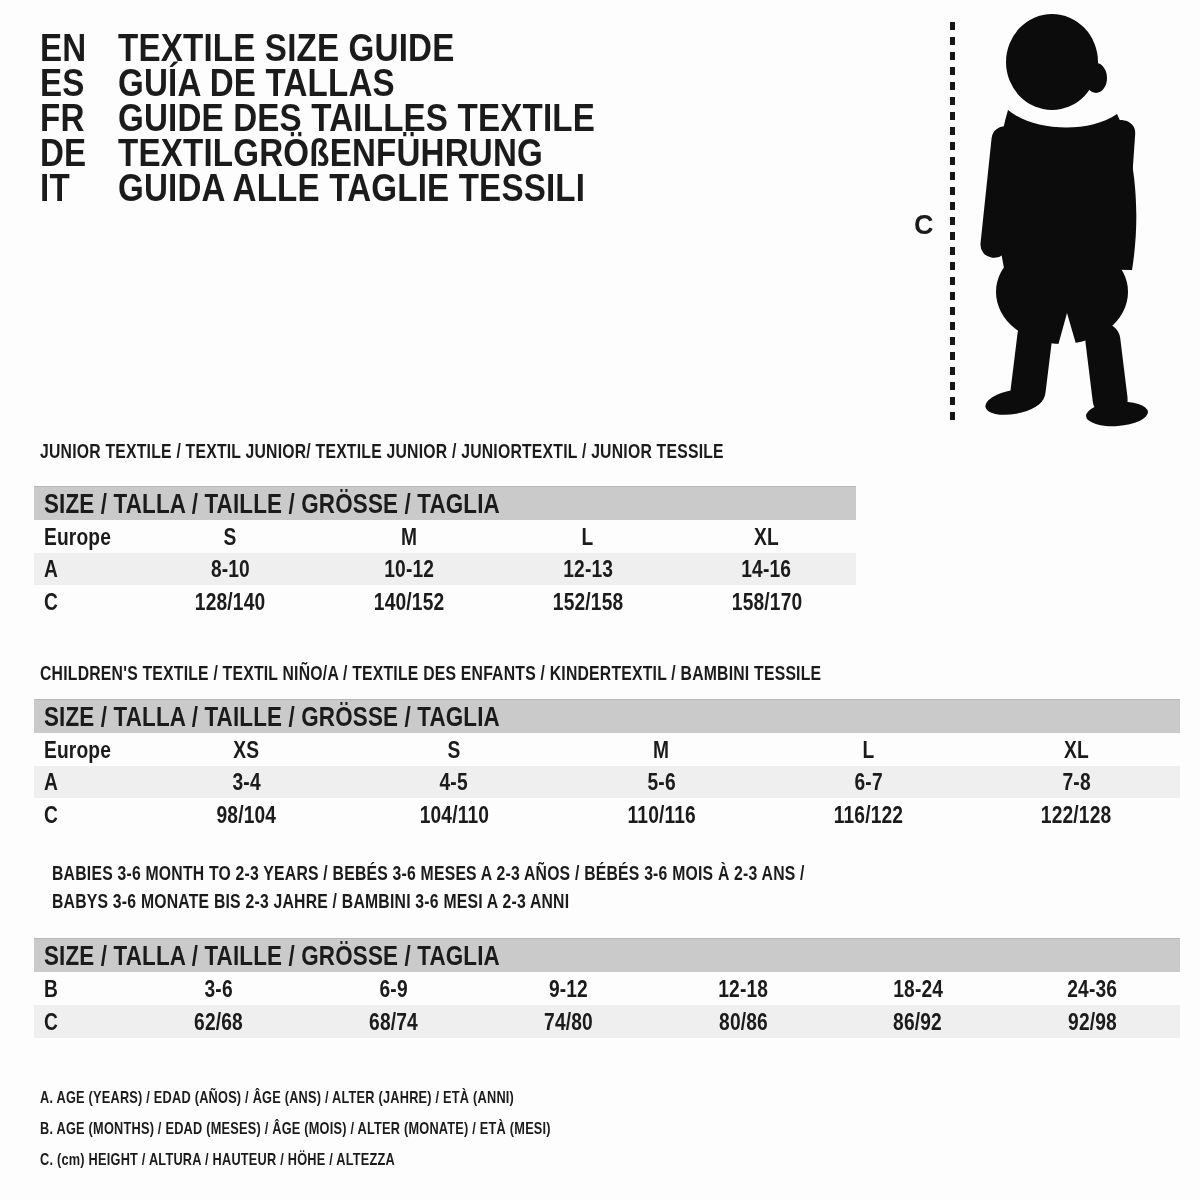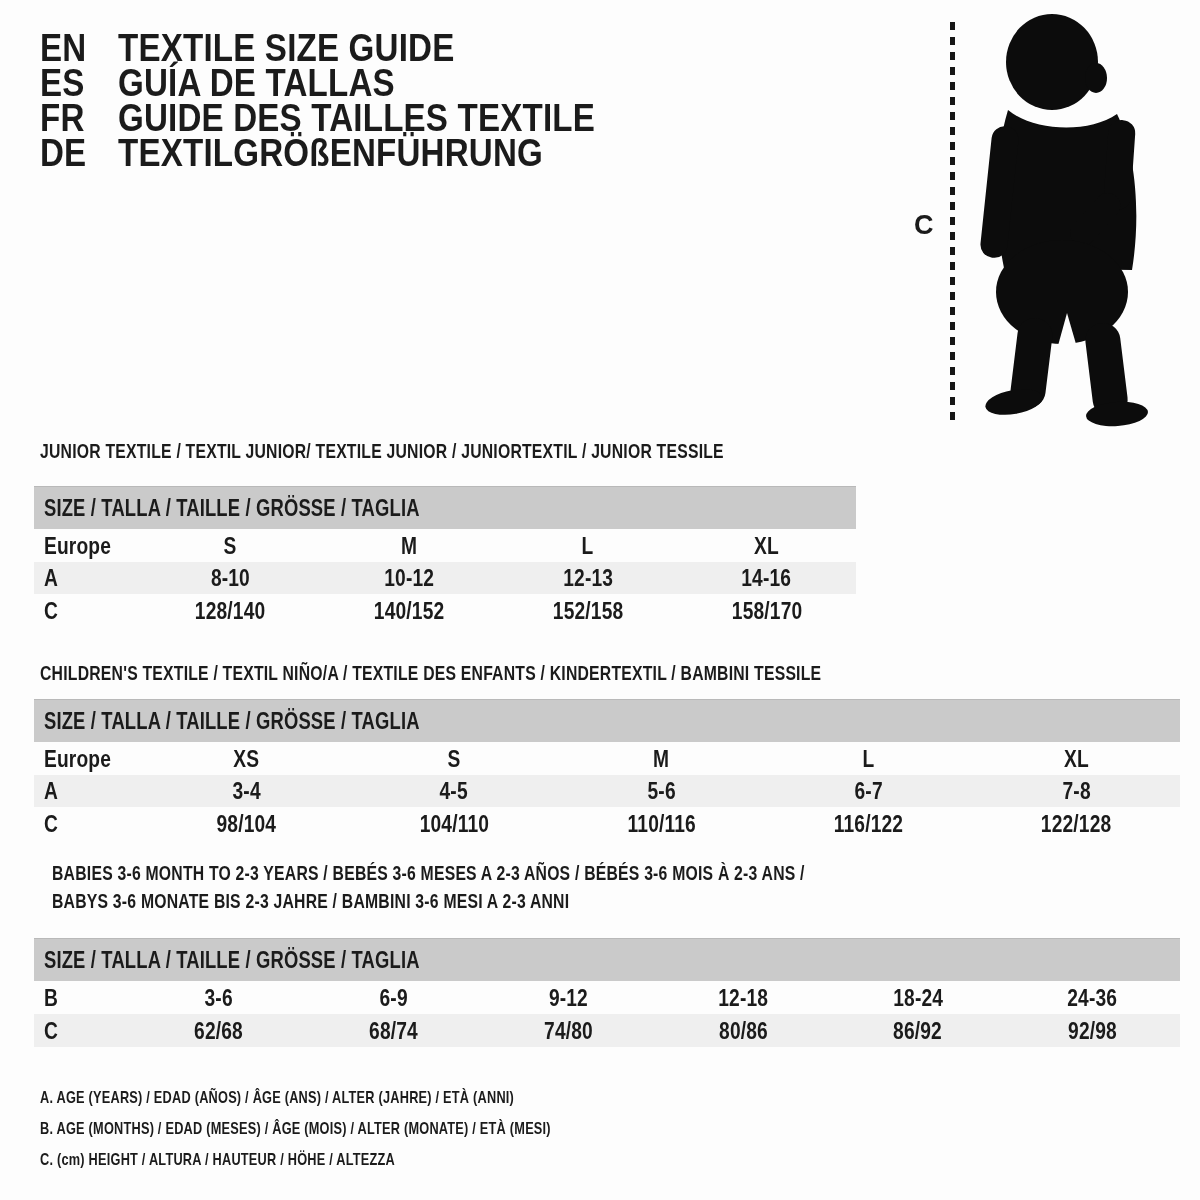--- a/index.html
+++ b/index.html
@@ -23,22 +23,22 @@
   
   .figure{left:910px;top:8px;width:270px;height:425px;}
   .dim-label{position:absolute;left:4px;top:202px;font-size:27px;font-weight:700;}
   .dim-line{position:absolute;left:40px;top:14px;width:5px;height:402px;
     background:repeating-linear-gradient(to bottom,#161616 0 8px,transparent 8px 15px);}
   .sil{position:absolute;left:64px;top:2px;}
 
   
   .sec-title{font-size:21px;font-weight:700;line-height:25px;}
   
-  .sizebar{height:43px;background:#cacaca;display:flex;align-items:center;
-    font-size:23px;font-weight:700;padding-left:10px;box-sizing:border-box;border-top:1px solid #b9b9b9;}
+  .sizebar{height:34px;background:#cacaca;display:flex;align-items:center;
+    font-size:28px;font-weight:700;padding-left:10px;box-sizing:border-box;border-top:1px solid #b9b9b9;}
   .trow{display:grid;align-items:center;font-size:24px;}
   .trow.h33{height:33px;} .trow.h32{height:32px;}
   .trow .cell{text-align:center;font-weight:700;}
   .trow .cell.first{text-align:left;padding-left:10px;font-weight:700;}
   .stripe{background:#efefef;}
   .t1{grid-template-columns:13% 21.75% 21.75% 21.75% 21.75%;}
   .t2{grid-template-columns:9.5% 18.1% 18.1% 18.1% 18.1% 18.1%;}
   .t3{grid-template-columns:8.5% 15.25% 15.25% 15.25% 15.25% 15.25% 15.25%;}
   
   .legend-line{font-size:17px;font-weight:700;line-height:31px;}
@@ -55,20 +55,24 @@
     <span class="lang-code"><span class="cx85">ES</span></span>
     <span><span class="cx85">GUÍA DE TALLAS</span></span>
   </div>
   <div class="lang-row">
     <span class="lang-code"><span class="cx85">FR</span></span>
     <span><span class="cx85">GUIDE DES TAILLES TEXTILE</span></span>
   </div>
   <div class="lang-row">
     <span class="lang-code"><span class="cx85">DE</span></span>
     <span><span class="cx85">TEXTILGRÖßENFÜHRUNG</span></span>
+  </div>
+  <div class="lang-row">
+    <span class="lang-code"><span class="cx85">IT</span></span>
+    <span><span class="cx85">GUIDA ALLE TAGLIE TESSILI</span></span>
   </div>
 </div>
 
 <div class="abs figure">
   <span class="dim-label">C</span>
   <div class="dim-line"></div>
   <svg class="sil" width="195" height="418" viewBox="0 0 195 418" aria-hidden="true">
     <g fill="#0c0c0c">
 
       <ellipse cx="78" cy="52" rx="46" ry="48"></ellipse>

